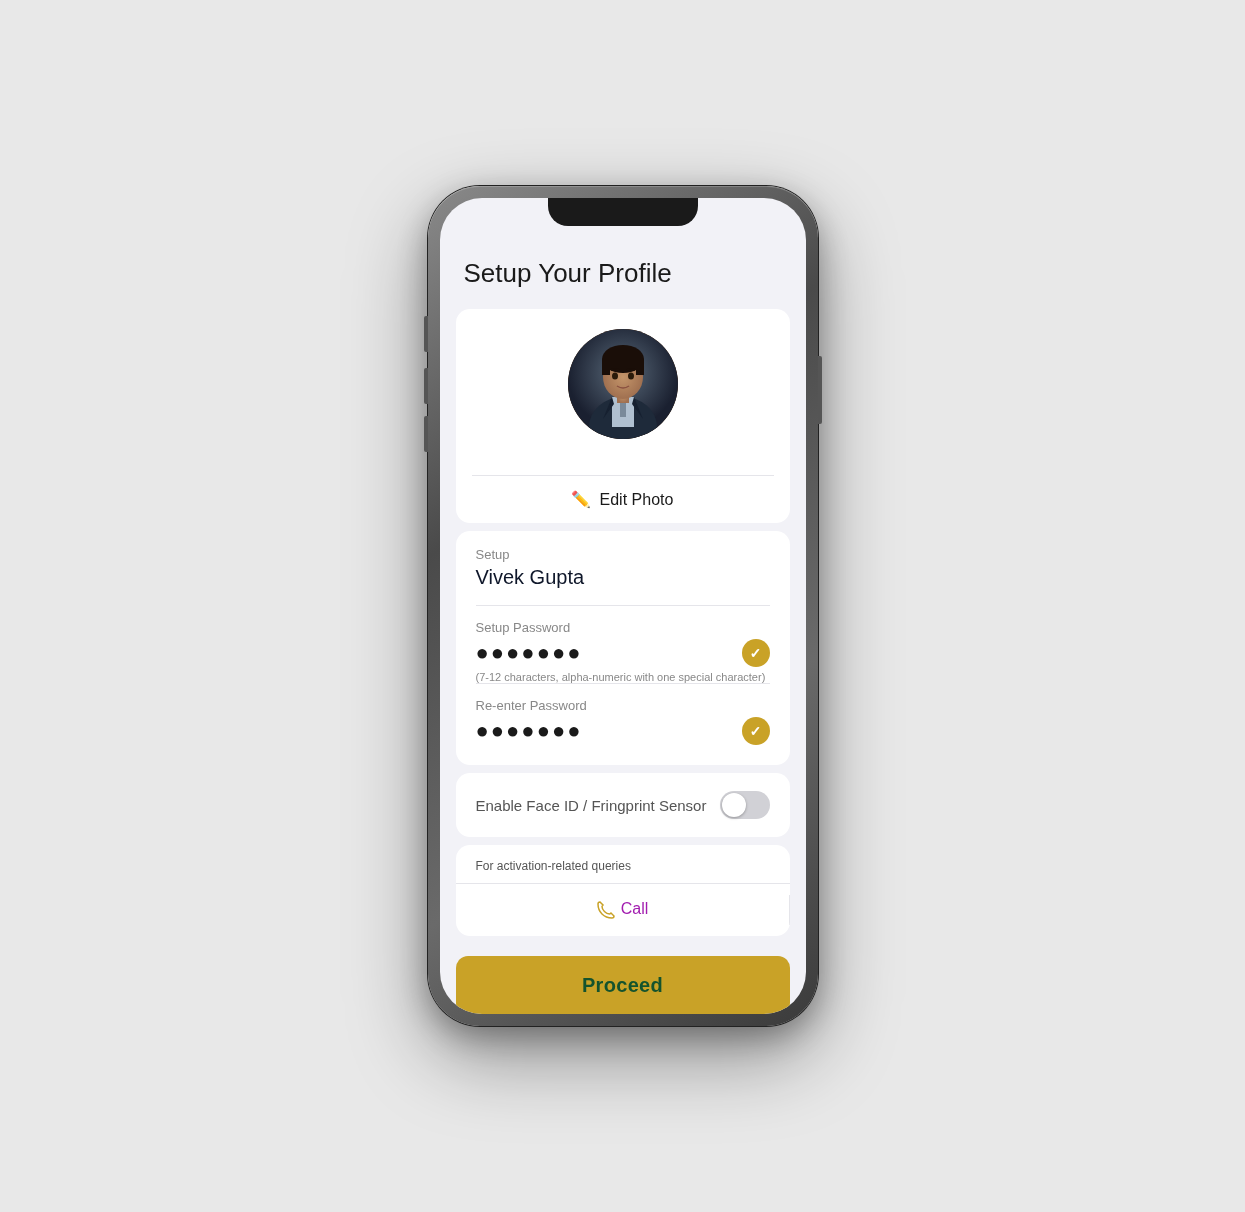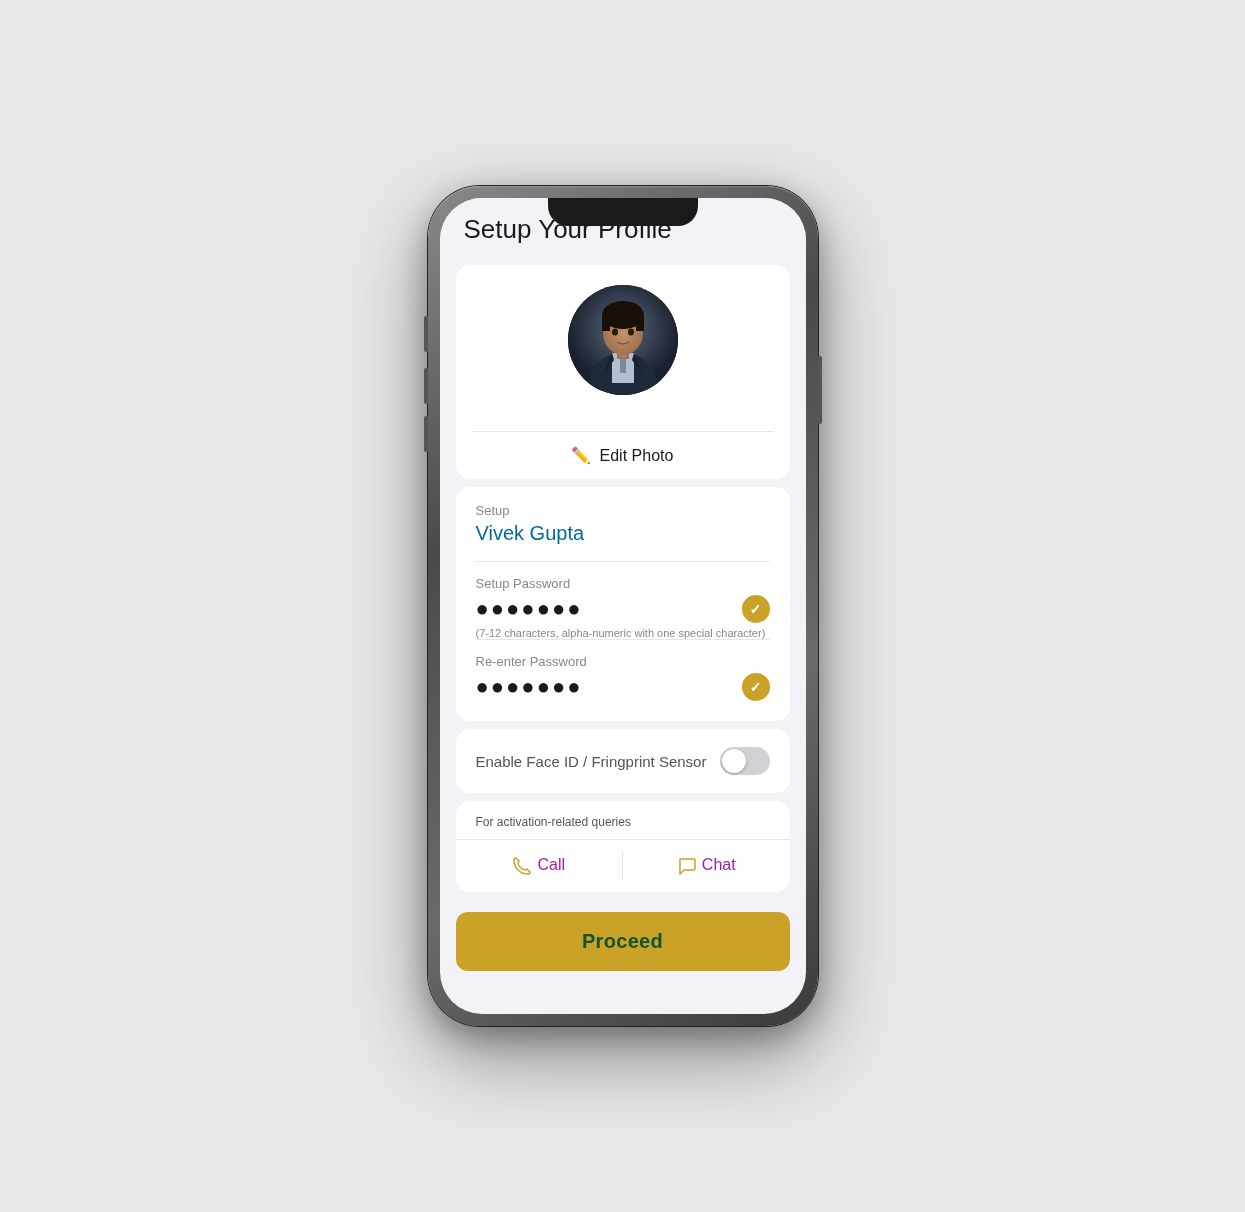--- a/index.html
+++ b/index.html
@@ -71,20 +71,21 @@
       width: 150px;
       height: 28px;
       background: #1a1a1a;
       border-radius: 0 0 20px 20px;
       z-index: 10;
     }
 
     .screen-content {
       flex: 1;
       overflow-y: auto;
+      padding-top: 44px;
       scrollbar-width: none;
     }
     .screen-content::-webkit-scrollbar { display: none; }
 
     .page-title {
       font-size: 26px;
       font-weight: 500;
       color: #1a1a1a;
       padding: 16px 24px 12px;
       background: #f2f2f7;
@@ -157,21 +158,21 @@
     }
 
     .field-label {
       font-size: 13px;
       color: #888;
       margin-bottom: 4px;
     }
 
     .field-value {
       font-size: 20px;
-      color: #0369a1;
+      color: #0f172a;
       margin-bottom: 16px;
     }
 
     .field-divider {
       height: 1px;
       background: #e5e5ea;
       margin: 0 0 14px;
     }
 
     .password-row {
@@ -413,26 +414,20 @@
         <div class="support-header">For activation-related queries</div>
         <div class="support-divider"></div>
         <div class="support-actions">
           <button class="support-btn">
             <svg width="20" height="20" viewBox="0 0 20 20" fill="none" xmlns="http://www.w3.org/2000/svg">
               <path d="M4 2C4 2 2 2 2 4C2 12 8 18 16 18C18 18 18 16 18 16L15 13C15 13 14 14 13.5 14C10 14 6 10 6 6.5C6 6 7 5 7 5L4 2Z" stroke="#c9a227" stroke-width="1.5" fill="none"></path>
             </svg>
             <span>Call</span>
           </button>
           <div class="support-btn-divider"></div>
-          <button class="support-btn">
-            <svg width="20" height="20" viewBox="0 0 20 20" fill="none" xmlns="http://www.w3.org/2000/svg">
-              <path d="M3 3H17C17.6 3 18 3.4 18 4V13C18 13.6 17.6 14 17 14H7L3 18V4C3 3.4 3.4 3 4 3H3Z" stroke="#c9a227" stroke-width="1.5" fill="none" stroke-linejoin="round"></path>
-            </svg>
-            <span>Chat</span>
-          </button>
         </div>
       </div>
 
       
       <button class="proceed-btn">Proceed</button>
 
     </div>
   </div>
 </div>
 

